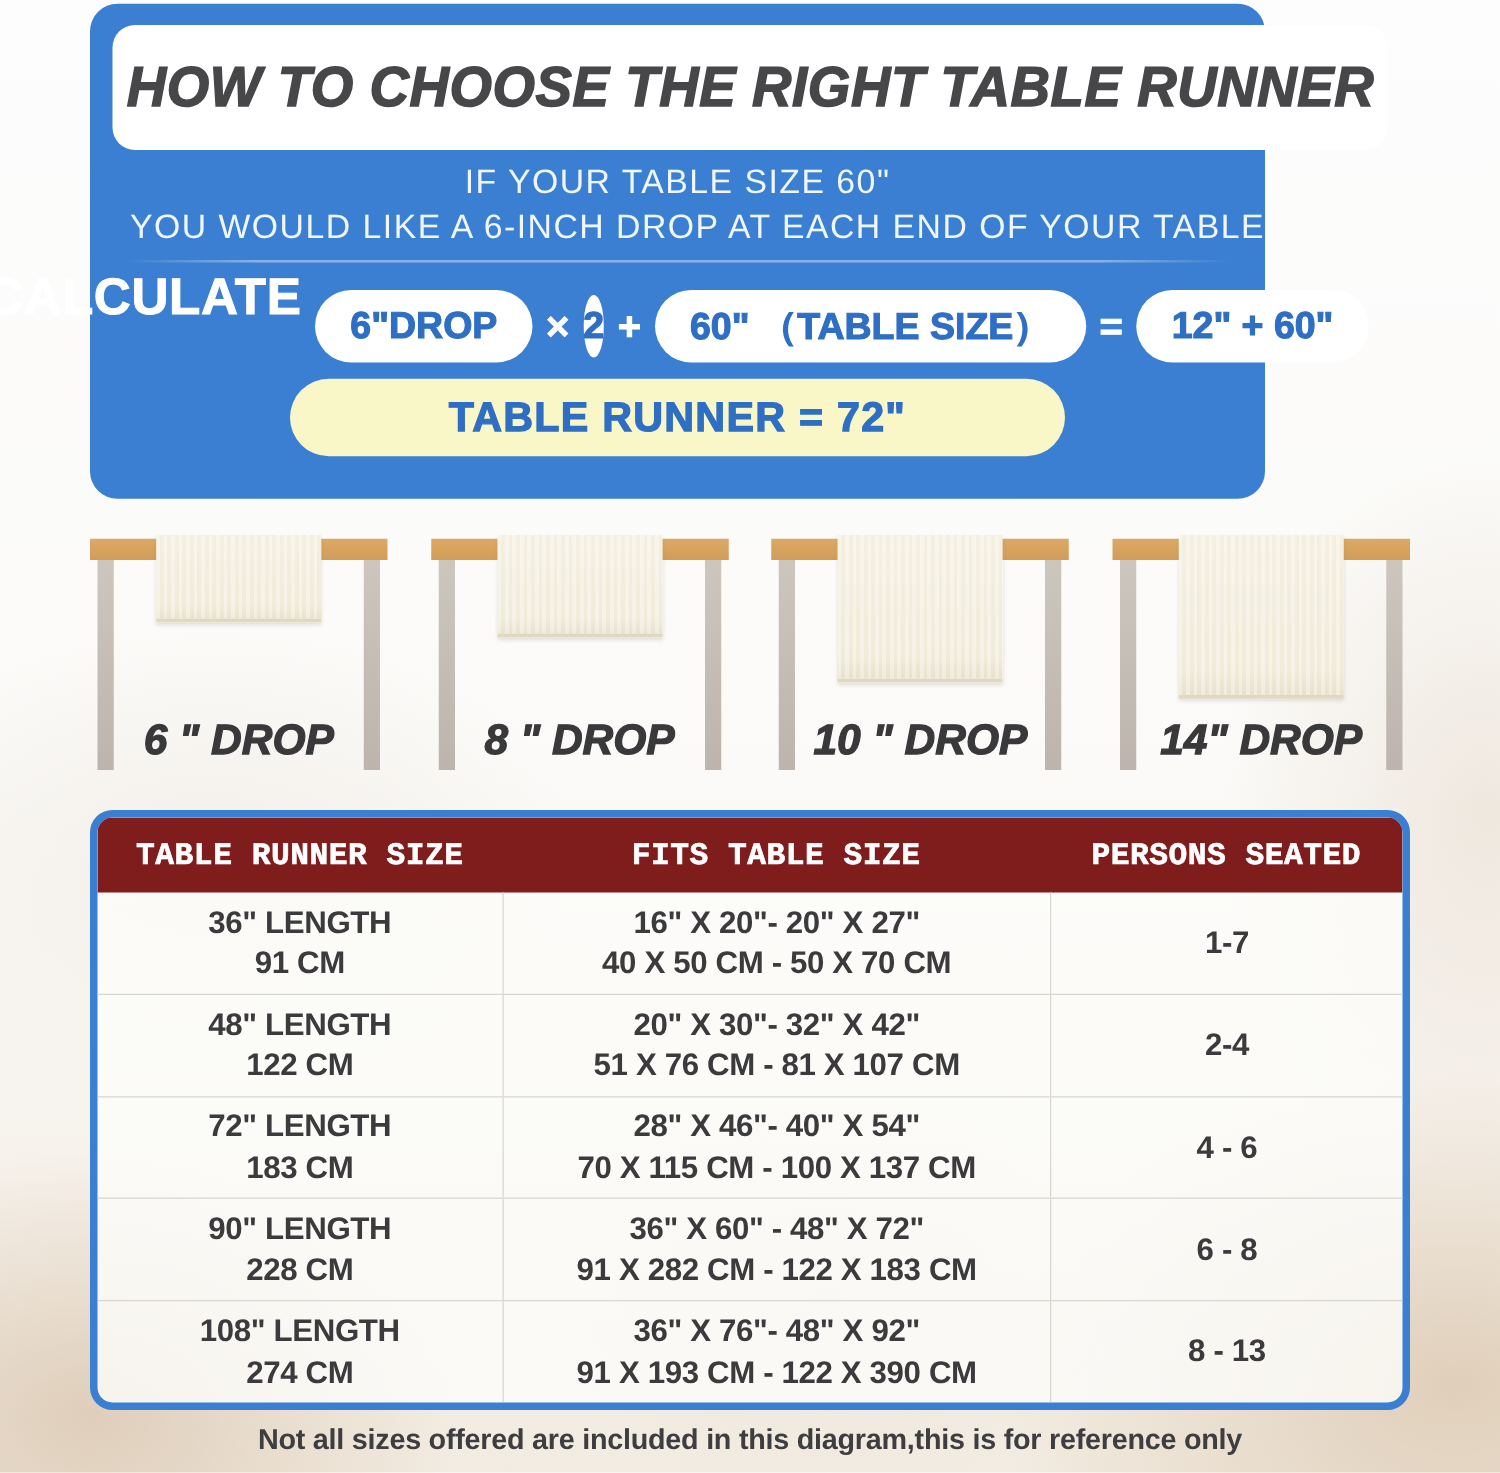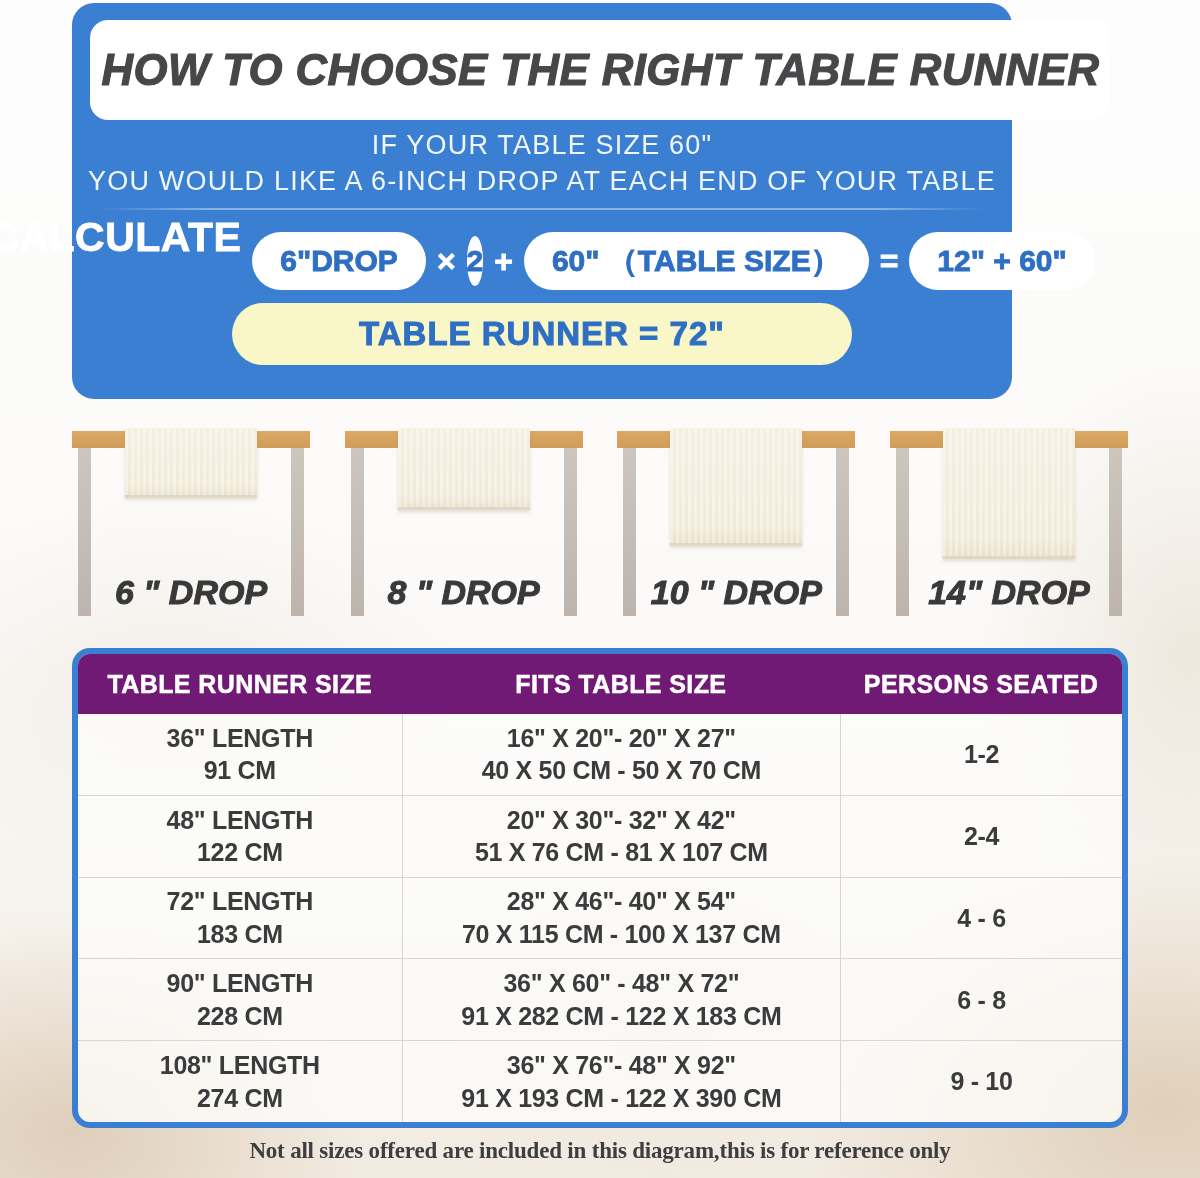--- a/index.html
+++ b/index.html
@@ -28,21 +28,21 @@
     display:flex; align-items:center; justify-content:center;
   }
   .title-text {
     font-size:45px; font-weight:700; font-style:italic; color:#47474a;
     -webkit-text-stroke:1.2px #47474a; letter-spacing:0.5px;
     transform:scaleX(0.97); white-space:nowrap;
   }
   .subtitle { position:absolute; left:0; width:100%; text-align:center;
     color:#f0f6fd; font-size:27px; letter-spacing:1.2px; white-space:nowrap; }
   .subtitle.line1 { top:127px; }
-  .subtitle.line2 { top:163px; }
+  .subtitle.line2 { top:163px;text-align:right; }
   .banner-divider {
     position:absolute; top:205px; left:28px; right:28px; height:2px;
     background:linear-gradient(90deg, transparent, rgba(255,255,255,0.40) 12%,
       rgba(255,255,255,0.40) 88%, transparent);
   }
   .calc-row {
     position:absolute; top:229px; left:0; width:100%; height:58px;
     display:flex; align-items:center; justify-content:center; gap:11px;
   }
   .calc-label { color:#fff; font-size:41px; font-weight:700;
@@ -90,38 +90,38 @@
   }
 
   
   .size-table {
     position:absolute; top:648px; left:72px; width:1056px; height:480px;
     border:6px solid #3b7fd2; border-radius:18px; overflow:hidden;
     background:rgba(253,252,250,0.80);
     display:flex; flex-direction:column;
   }
   .table-header {
-    background:#701a75; height:60px; flex:0 0 60px;
-    display:grid; grid-template-columns:31% 42% 27%; align-items:center;
+    background:#7f1d1d; height:60px; flex:0 0 60px;
+    display:grid; grid-template-columns:31% 42% 27%; align-items:center;font-family:Liberation Mono, monospace;
   }
   .th { color:#ffffff; font-size:25px; font-weight:700; text-align:center;
     letter-spacing:0.4px; -webkit-text-stroke:0.5px #ffffff; }
   .table-body { flex:1; display:flex; flex-direction:column; }
   .t-row { flex:1; display:grid; grid-template-columns:31% 42% 27%; }
   .t-row + .t-row { border-top:1px solid #d9d5d1; }
   .cell {
     display:flex; flex-direction:column; align-items:center; justify-content:center;
     font-size:25px; font-weight:700; color:#3b3b3d; line-height:1.3;
     letter-spacing:-0.3px; text-align:center;
   }
   .cell.mid, .cell.right { border-left:1px solid #d9d5d1; }
 
   .footer-note {
     position:absolute; top:1138px; left:0; width:100%; text-align:center;
-    font-size:23px; font-weight:700; color:#3e3d3f; letter-spacing:-0.2px;font-family:Liberation Serif, serif;
+    font-size:23px; font-weight:700; color:#3e3d3f; letter-spacing:-0.2px;
   }
 </style>
 </head>
 <body>
 
 <div class="banner">
   <div class="title-box">
     <div class="title-text">HOW TO CHOOSE THE RIGHT TABLE RUNNER</div>
   </div>
   <div class="subtitle line1">IF YOUR TABLE SIZE 60"</div>
@@ -184,21 +184,21 @@
     <div class="t-row">
       <div class="cell">
         <span>36" LENGTH</span>
         <span>91 CM</span>
       </div>
       <div class="cell mid">
         <span>16" X 20"- 20" X 27"</span>
         <span>40 X 50 CM - 50 X 70 CM</span>
       </div>
       <div class="cell right">
-        <span>1-2</span>
+        <span>1-7</span>
       </div>
     </div>
 
     <div class="t-row">
       <div class="cell">
         <span>48" LENGTH</span>
         <span>122 CM</span>
       </div>
       <div class="cell mid">
         <span>20" X 30"- 32" X 42"</span>
@@ -240,20 +240,20 @@
     <div class="t-row">
       <div class="cell">
         <span>108" LENGTH</span>
         <span>274 CM</span>
       </div>
       <div class="cell mid">
         <span>36" X 76"- 48" X 92"</span>
         <span>91 X 193 CM - 122 X 390 CM</span>
       </div>
       <div class="cell right">
-        <span>9 - 10</span>
+        <span>8 - 13</span>
       </div>
     </div>
 
   </div>
 </div>
 
 <div class="footer-note">Not all sizes offered are included in this diagram,this is for reference only</div>
 
 </body></html>

